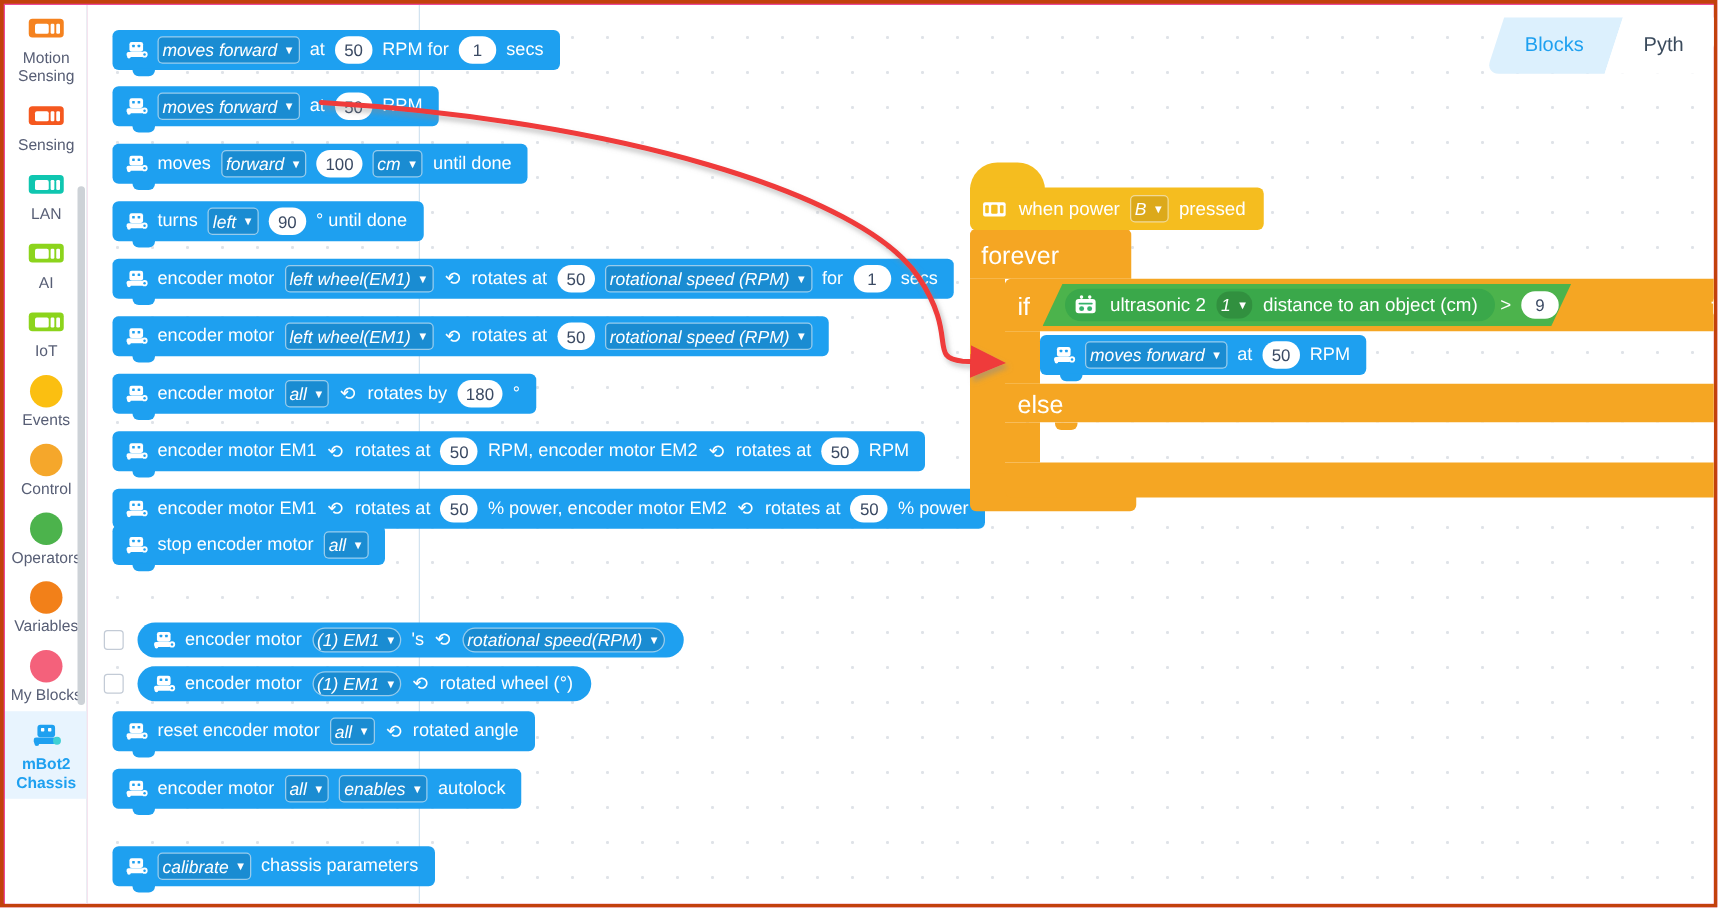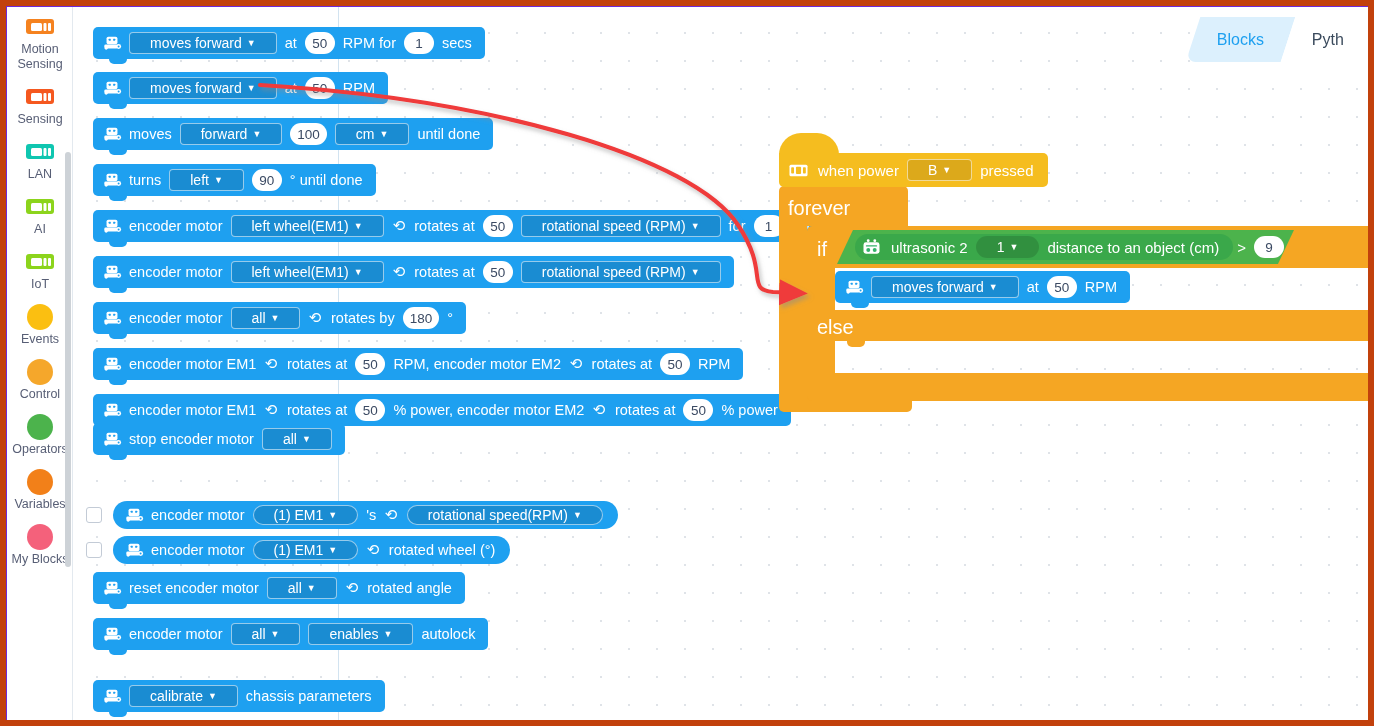--- a/index.html
+++ b/index.html
@@ -6,22 +6,22 @@
   html, body {
     margin: 0; padding: 0;
     width: 1374px; height: 726px;
     font-family: "Liberation Sans", sans-serif;
     background: #ffffff;
     overflow: hidden;
   }
   #app {
     position: relative;
     width: 1374px; height: 726px;
-    border: 6px solid #c2410c;
-    background: #6d28d9;
+    border: 3px solid #c2410c;
+    background: #ec4899;
     overflow: hidden;
   }
 
   
   #sidebar {
     position: absolute; left: 1px; top: 1px;
     width: 66px; height: 724px;
     background: #ffffff;
     border-right: 1px solid #e3e9ef;
     overflow: hidden;
@@ -129,27 +129,28 @@
   .txt { margin: 0 4px; }
   .robot-ic {
     width: 20px; height: 16px;
     margin-right: 3px;
     flex: none;
   }
   .dd {
     display: inline-flex;
     align-items: center;
     height: 22px;
-    padding: 0 20px;
+    padding: 0 3px;
     margin: 0 4px;
     background: rgba(0,0,0,0.12);
     border: 1px solid rgba(255,255,255,0.55);
     border-radius: 4px;
     font-size: 14px;
     color: #fff;
+    font-style: italic;
   }
   .dd.round { border-radius: 12px; border-color: rgba(255,255,255,0.0); background: rgba(0,0,0,0.14); }
   .dd .car { margin-left: 5px; font-size: 9px; }
   .oval {
     display: inline-flex;
     align-items: center; justify-content: center;
     min-width: 30px; height: 22px;
     padding: 0 7px;
     margin: 0 4px;
     background: #ffffff;
@@ -315,20 +316,32 @@
           <span class="glyph"><span class="dot" style="background:#4cb34c"></span></span>
           <span class="lbl">Operators</span>
         </div>
         <div class="cat">
           <span class="glyph"><span class="dot" style="background:#f28019"></span></span>
           <span class="lbl">Variables</span>
         </div>
         <div class="cat">
           <span class="glyph"><span class="dot" style="background:#f4617b"></span></span>
           <span class="lbl">My Blocks</span>
+        </div>
+        <div class="cat active">
+          <span class="glyph"><svg class="robot-mini" width="28" height="20" viewBox="0 0 22 17">
+              <rect x="5" y="1.5" width="12" height="8.5" rx="2" fill="#1ea0f0"></rect>
+              <rect x="7.4" y="3.8" width="2.3" height="2.3" rx="0.5" fill="#fff"></rect>
+              <rect x="12.2" y="3.8" width="2.3" height="2.3" rx="0.5" fill="#fff"></rect>
+              <rect x="2.5" y="10.2" width="15" height="4.4" rx="1.6" fill="#1ea0f0"></rect>
+              <circle cx="18.3" cy="12.4" r="2.7" fill="#3fd0d4"></circle>
+              <circle cx="4.6" cy="14.4" r="1.6" fill="#1ea0f0"></circle>
+            </svg></span>
+          <span class="lbl">mBot2</span>
+          <span class="lbl">Chassis</span>
         </div>
       </div>
     <div id="sb-scroll"></div>
   </div>
 
   <div id="workspace">
     <div id="palette-divider"></div>
 
     <div id="palette-layer">
         <div class="blk motion" style="left: 20px; top: 20px;">

